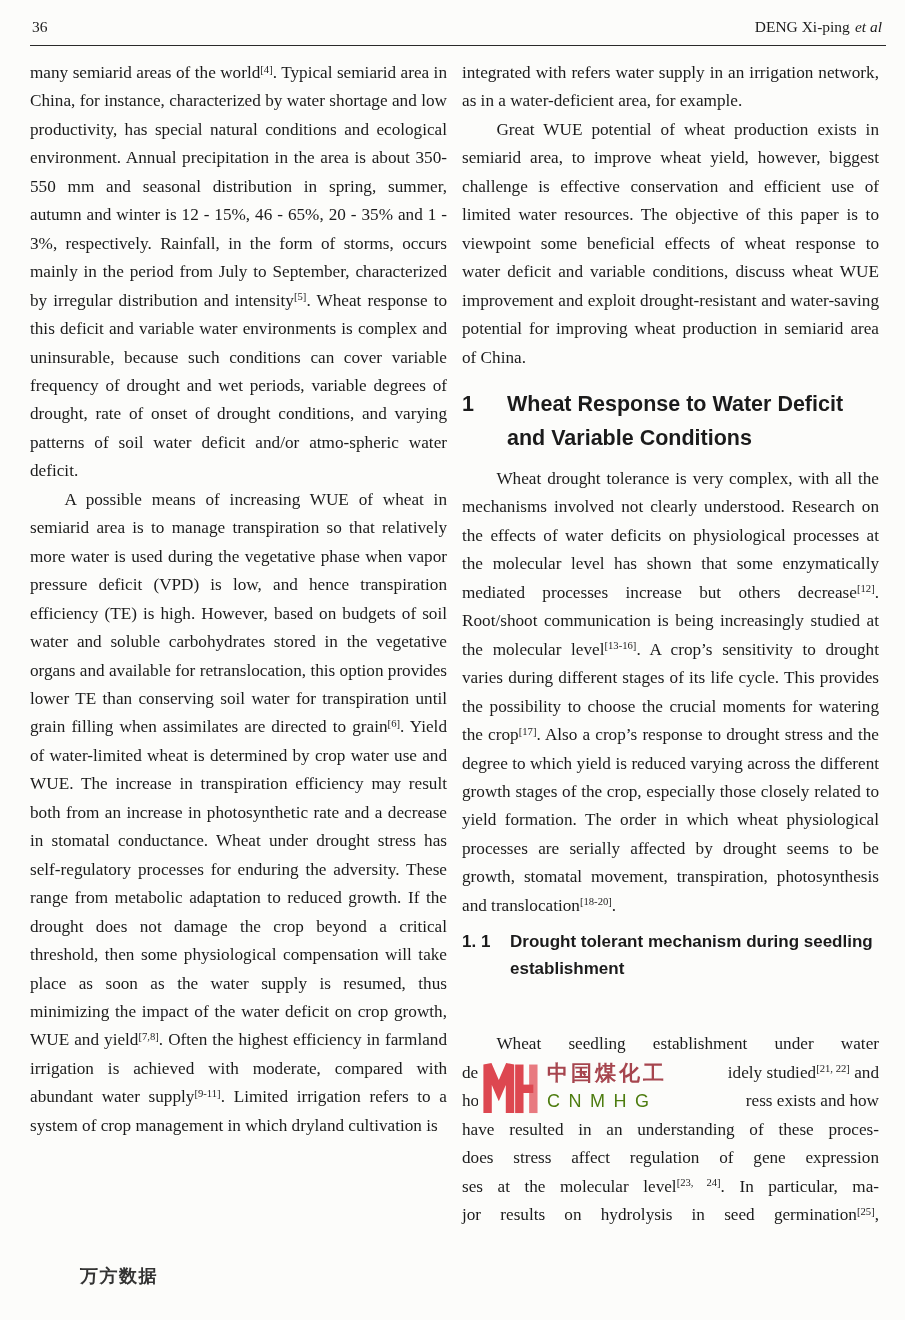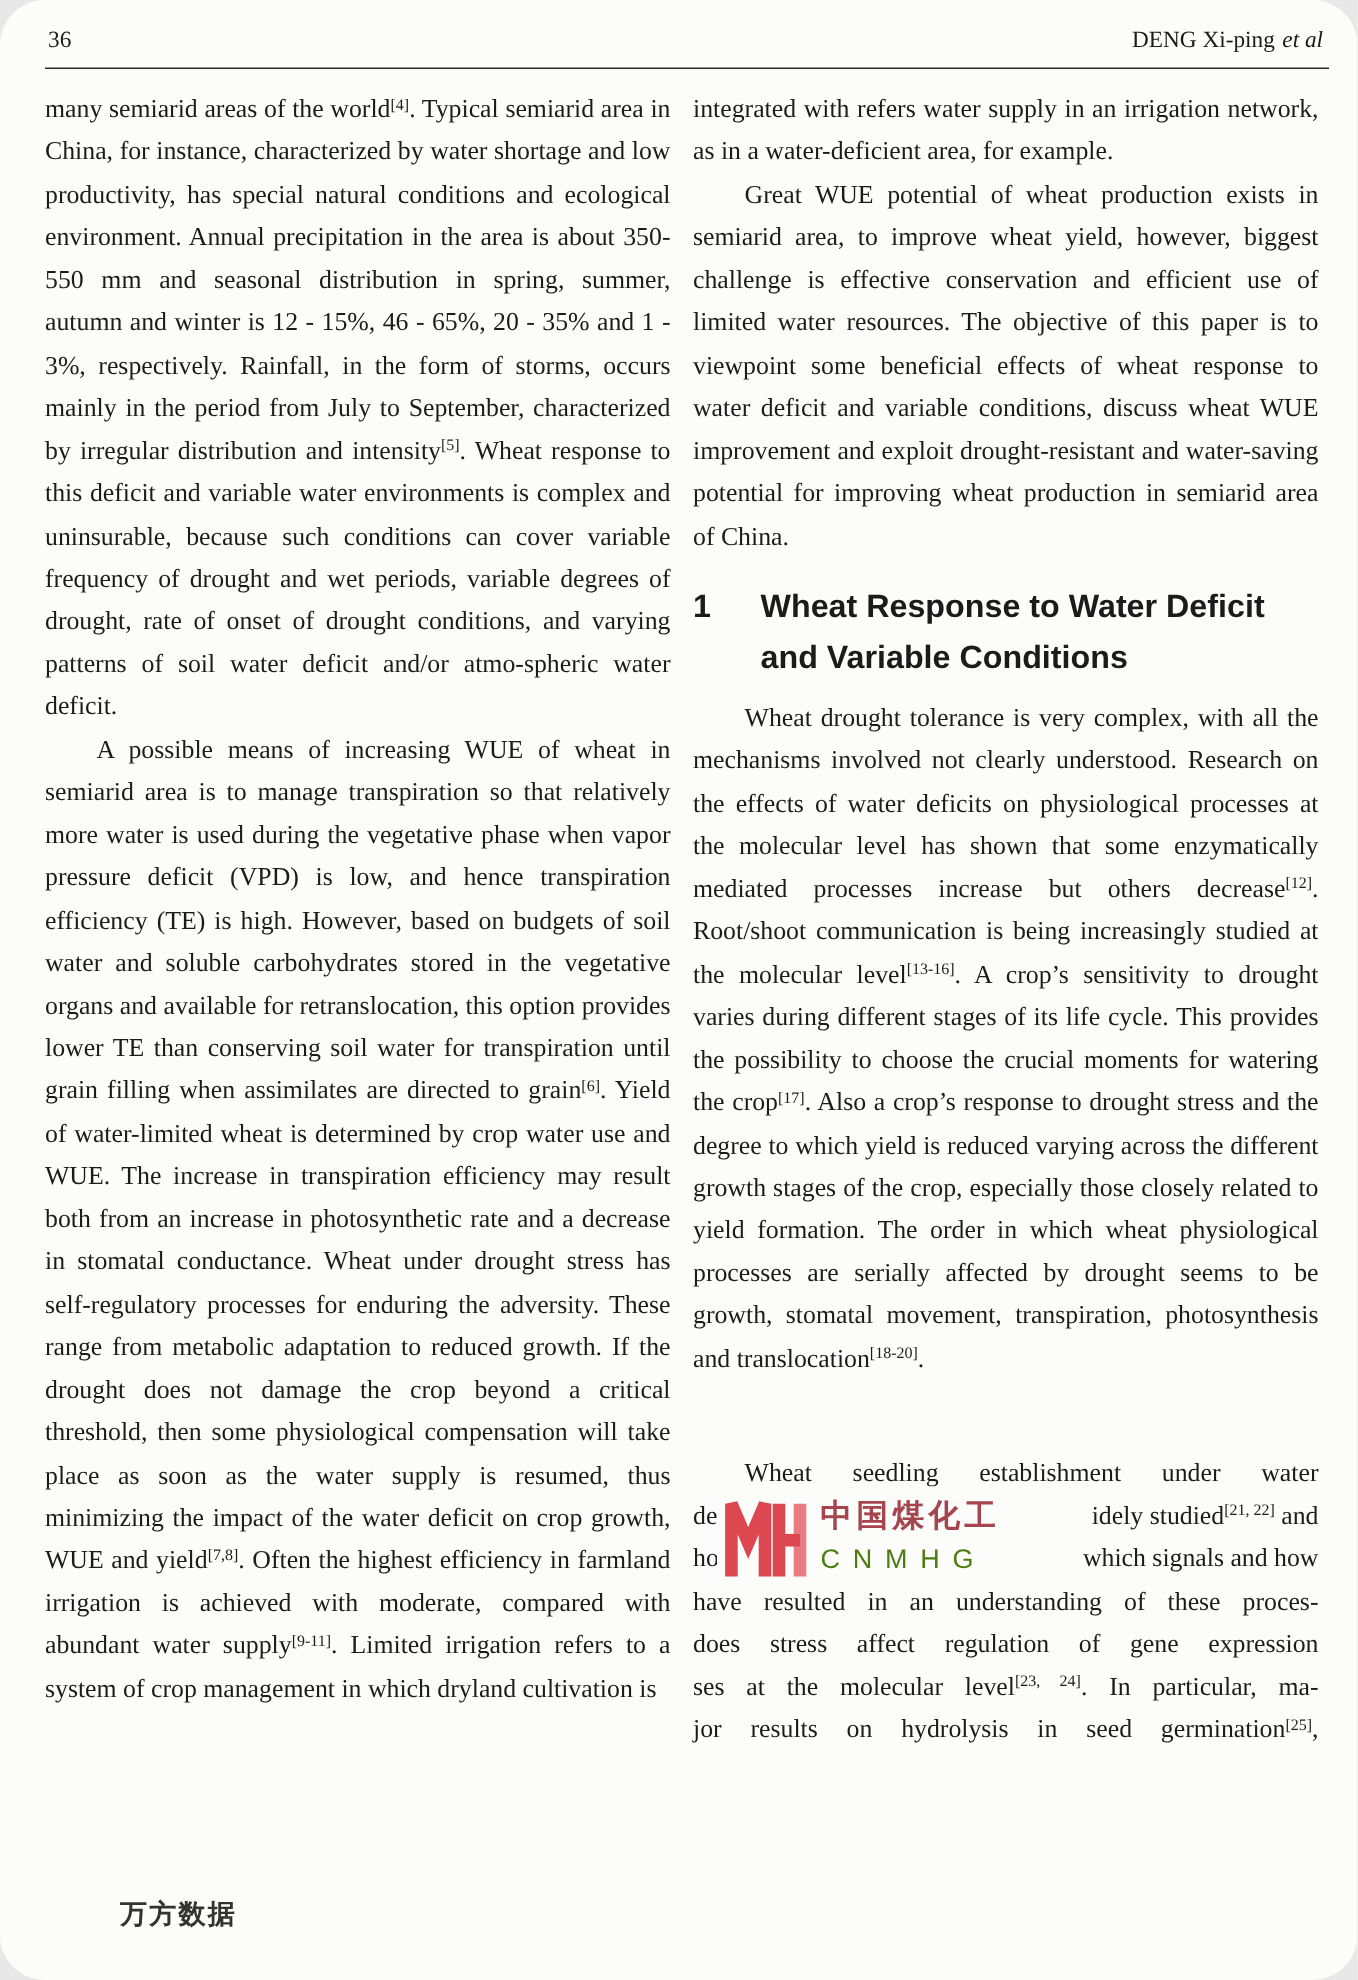--- a/index.html
+++ b/index.html
@@ -6,21 +6,20 @@
   html,body { background:#e8e8e8; }
   .page {
     position:relative;
     width:905px; height:1320px;
     margin:0 auto;
     background:#fcfcfa;
     color:#1b1b1b;
     font-family:"Liberation Serif", serif;
     padding:10px 19px 16px 30px;
     overflow:hidden;
-    border-radius:30px;
   }
   .page-header {
     display:flex; justify-content:space-between; align-items:baseline;
     font-size:15.5px;
     padding:8px 4px 9px 2px;
     border-bottom:1.6px solid #2a2a2a;
   }
   .etal { font-style:italic; margin-left:5px; }
   .columns { display:flex; gap:15px; margin-top:13px; }
   .col {
@@ -106,30 +105,34 @@
       <p class="body-par noindent">integrated with refers water supply in an irrigation network, as in a water-deficient area, for example.</p>
       <p class="body-par">Great WUE potential of wheat production exists in semiarid area, to improve wheat yield, however, biggest challenge is effective conservation and efficient use of limited water resources. The objective of this paper is to viewpoint some beneficial effects of wheat response to water deficit and variable conditions, discuss wheat WUE improvement and exploit drought-resistant and water-saving potential for improving wheat production in semiarid area of China.</p>
 
       <h2 class="section">
         <span class="num">1</span>
         <span class="txt">Wheat Response to Water Deficit and Variable Conditions</span>
       </h2>
 
       <p class="body-par">Wheat drought tolerance is very complex, with all the mechanisms involved not clearly understood. Research on the effects of water deficits on physiological processes at the molecular level has shown that some enzymatically mediated processes increase but others decrease<sup>[12]</sup>. Root/shoot communication is being increasingly studied at the molecular level<sup>[13-16]</sup>. A crop’s sensitivity to drought varies during different stages of its life cycle. This provides the possibility to choose the crucial moments for watering the crop<sup>[17]</sup>. Also a crop’s response to drought stress and the degree to which yield is reduced varying across the different growth stages of the crop, especially those closely related to yield formation. The order in which wheat physiological processes are serially affected by drought seems to be growth, stomatal movement, transpiration, photosynthesis and translocation<sup>[18-20]</sup>.</p>
 
+      <h3 class="subsection">
+        <span class="num">1. 1</span>
+        <span class="txt">Drought tolerant mechanism during seedling establishment</span>
+      </h3>
 
       <div class="seedling">
         <div class="pline first">Wheat seedling establishment under water</div>
         <div class="pline split">
           <span>defic</span>
           <span>idely studied<sup>[21, 22]</sup> and</span>
         </div>
         <div class="pline split">
           <span>how</span>
-          <span>which signals and how</span>
+          <span>ress exists and how</span>
         </div>
         <div class="pline">have resulted in an understanding of these proces-</div>
         <div class="pline">does stress affect regulation of gene expression</div>
         <div class="pline">ses at the molecular level<sup>[23, 24]</sup>. In particular, ma-</div>
         <div class="pline">jor results on hydrolysis in seed germination<sup>[25]</sup>,</div>
 
         <div class="cnmhg">
           <svg width="56" height="60" viewBox="0 0 60 62" aria-hidden="true">
             <path d="M6 60 V8 L18 36 L30 8 V60" fill="none" stroke="#dd4750" stroke-width="9" stroke-linejoin="miter"></path>
             <path d="M40 8 V60" fill="none" stroke="#dd4750" stroke-width="9"></path>

